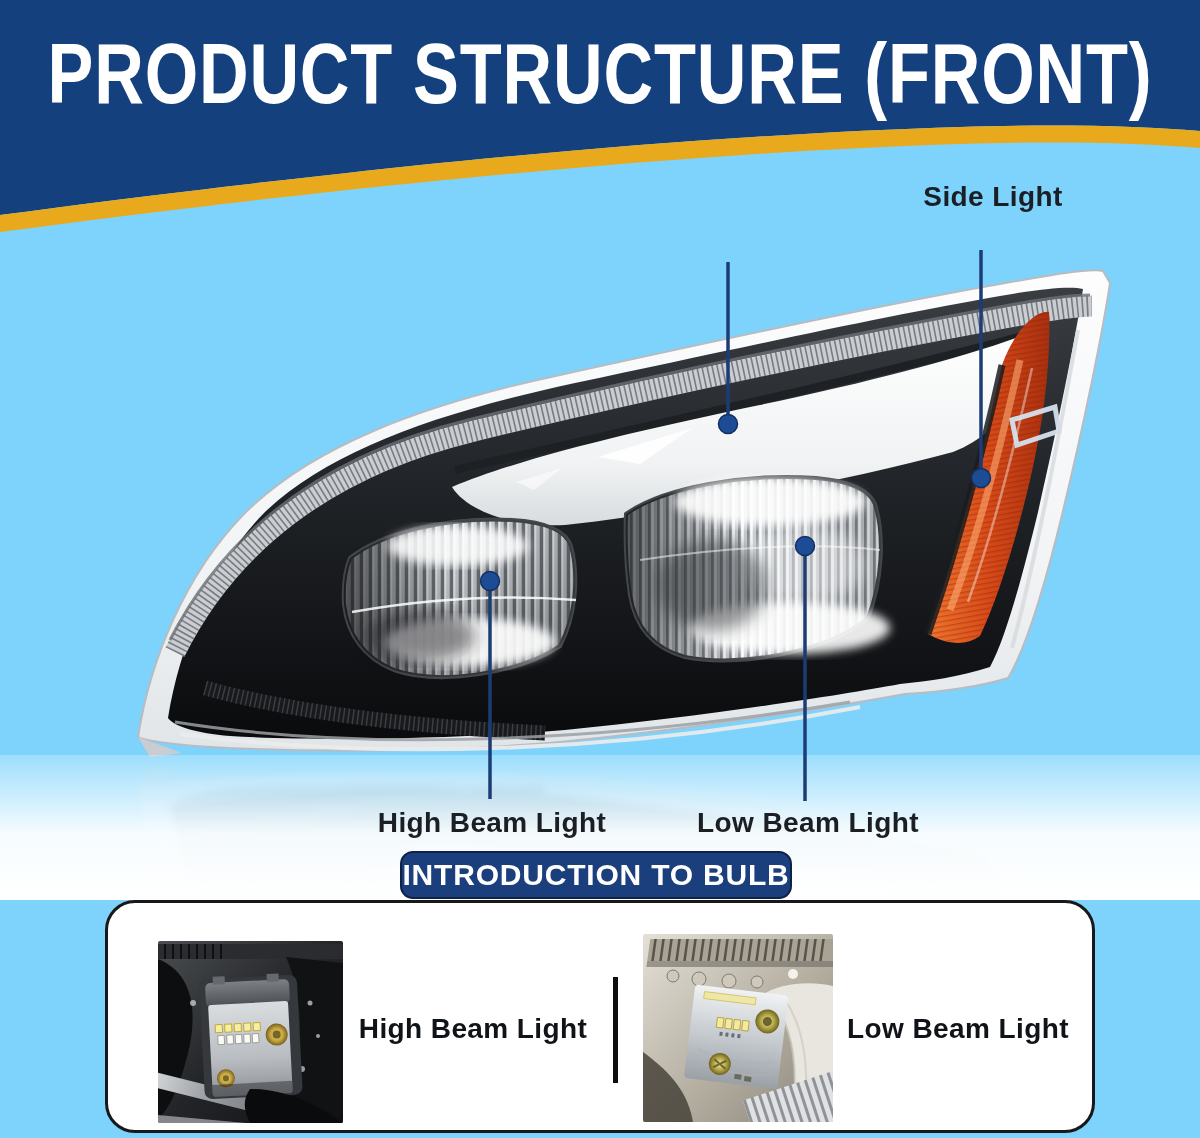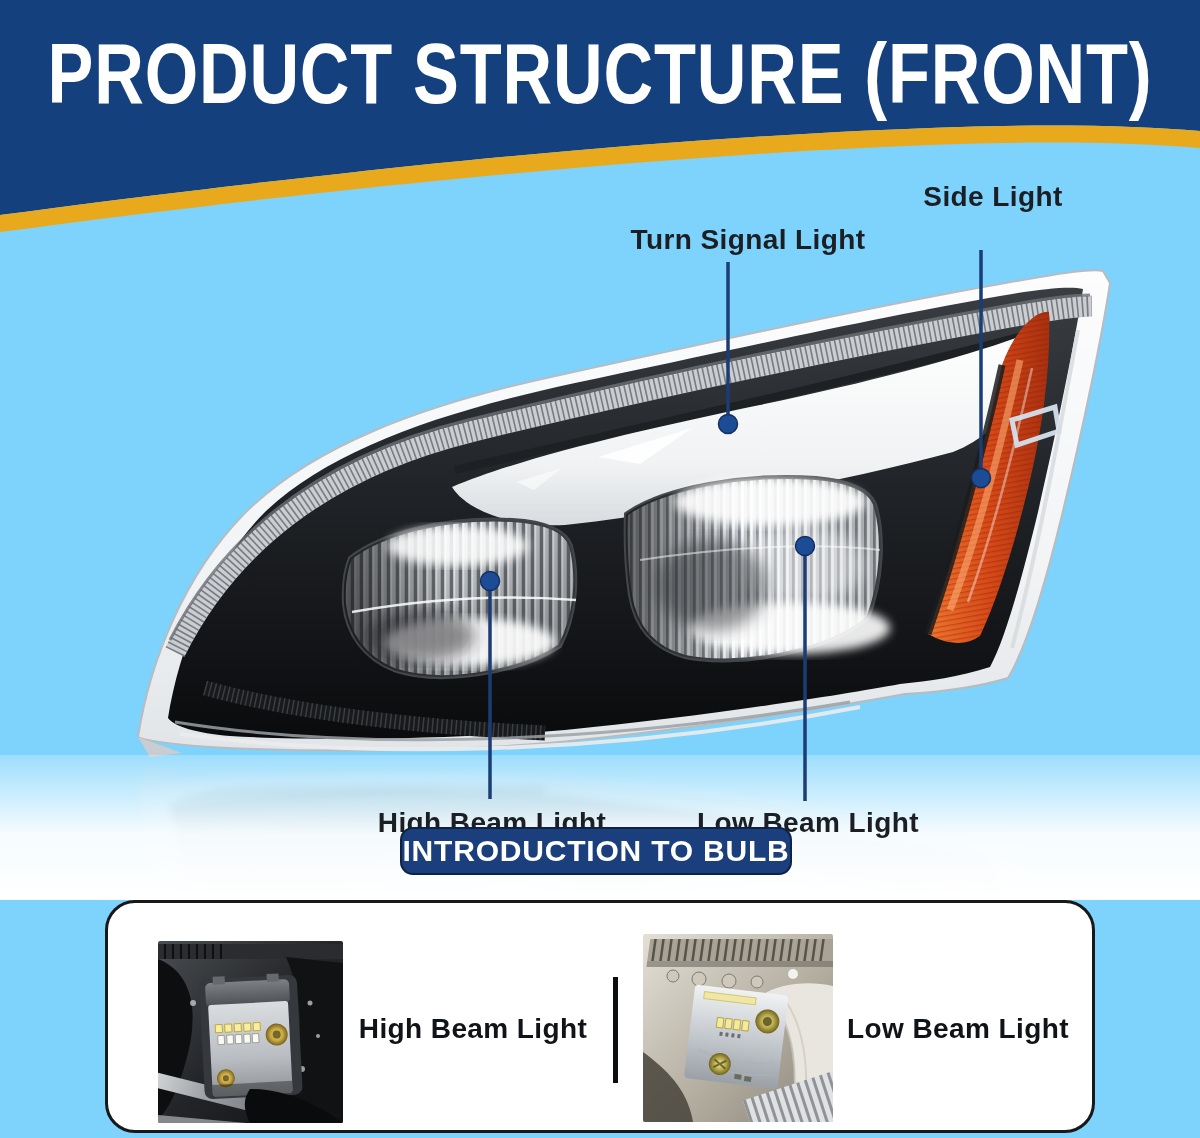--- a/index.html
+++ b/index.html
@@ -27,21 +27,21 @@
     position:absolute;transform:translateX(-50%);white-space:nowrap;
     font-weight:bold;font-size:28px;color:var(--label-color,#1B1E23);letter-spacing:.4px;
   }
 
   
   .bulb-card{
     position:absolute;left:105px;top:900px;width:990px;height:233px;
     border:3.5px solid var(--card-border,#17181A);border-radius:30px;background:#ffffff;box-sizing:border-box;
   }
   .bulb-badge{
-    position:absolute;left:400px;top:827px;width:392px;height:48px;
+    position:absolute;left:400px;top:851px;width:392px;height:48px;
     background:var(--badge-blue,#1B3F7C);border:2px solid #0e2247;border-radius:13px;
     display:flex;align-items:center;justify-content:center;z-index:4;box-sizing:border-box;
   }
   .bulb-badge span{
     color:#ffffff;font-weight:bold;font-size:30px;letter-spacing:.8px;white-space:nowrap;
   }
   .bulb-photo{position:absolute;border-radius:2px;overflow:hidden;}
   .bulb-label{
     position:absolute;transform:translateX(-50%);white-space:nowrap;
     font-weight:bold;font-size:28px;color:#101317;letter-spacing:.4px;
@@ -195,21 +195,20 @@
       <line class="cline" x1="981" y1="222" x2="981" y2="478"></line>
       <circle class="cdot" cx="981" cy="478" r="9.5"></circle>
       <line class="cline" x1="490" y1="581" x2="490" y2="799"></line>
       <circle class="cdot" cx="490" cy="581" r="9.5"></circle>
       <line class="cline" x1="805" y1="546" x2="805" y2="801"></line>
       <circle class="cdot" cx="805" cy="546" r="9.5"></circle>
     </g>
   </svg>
 
   <div class="callout-label" style="left:993px;top:181px;text-align:right;">Side Light</div>
-  <div class="callout-label" style="left:748px;top:224px;">Turn Signal Light</div>
   <div class="callout-label" style="left:492px;top:807px;">High Beam Light</div>
   <div class="callout-label" style="left:808px;top:807px;">Low Beam Light</div>
 
   <div class="bulb-card"></div>
   <div class="bulb-badge">
     <span>INTRODUCTION TO BULB</span>
   </div>
 
   <svg class="bulb-photo" style="left:158px;top:941px;" width="185" height="182" viewBox="0 0 185 182" aria-hidden="true">
     <defs>

